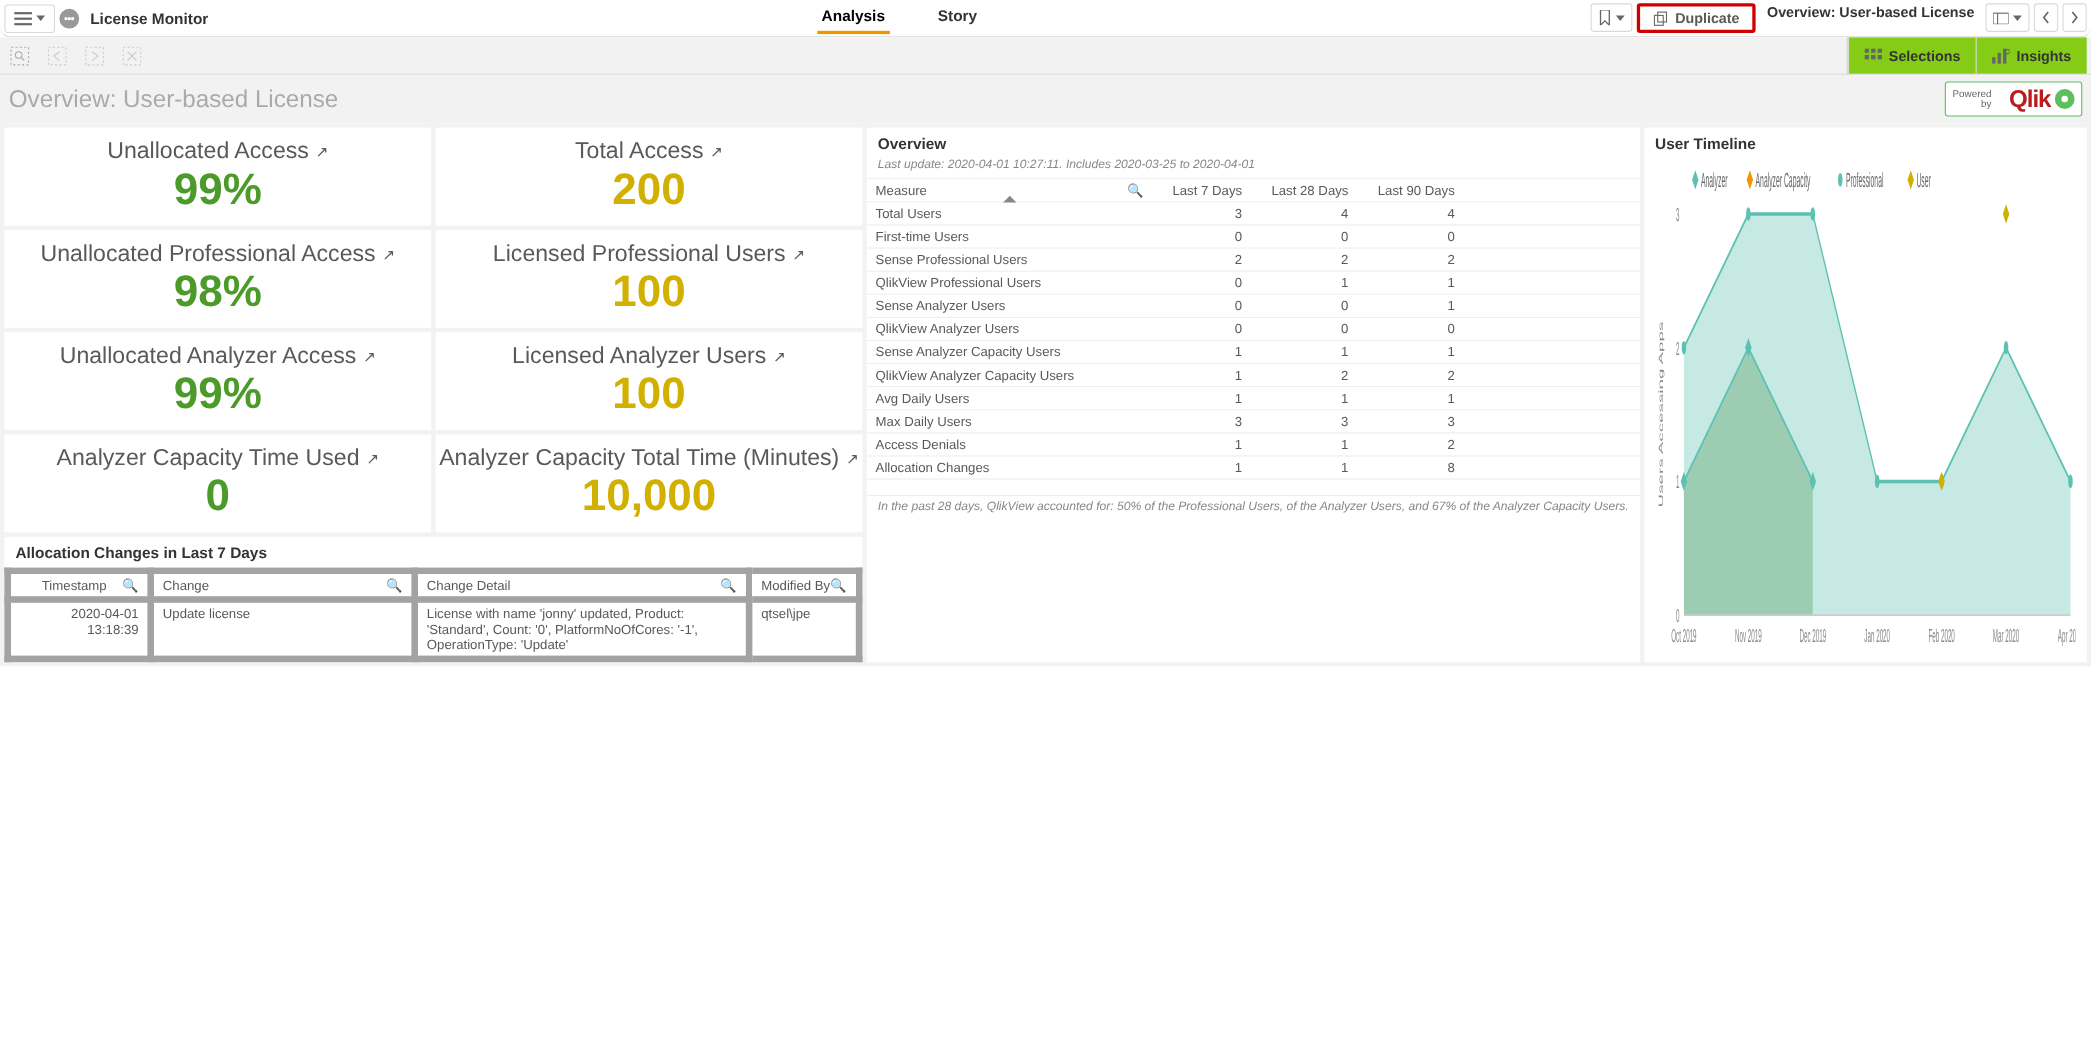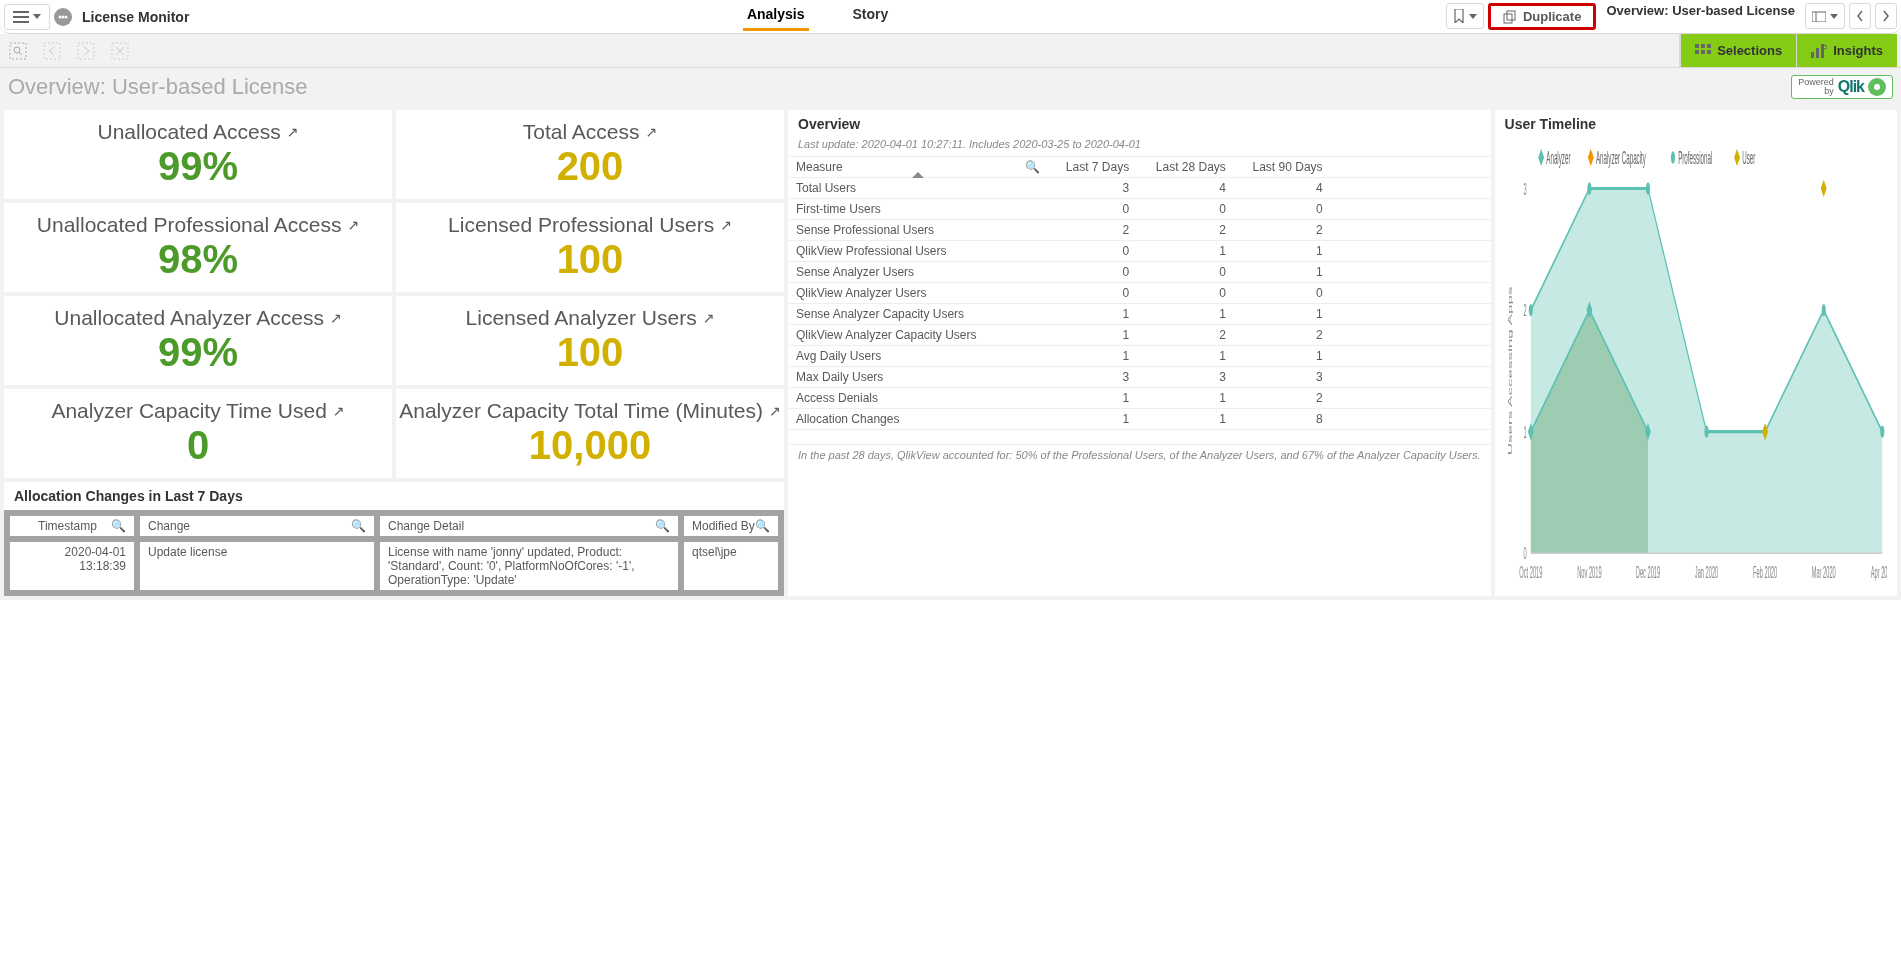--- a/index.html
+++ b/index.html
@@ -35,21 +35,21 @@
 
   
   .secondbar { display:flex; align-items:center; border-bottom:1px solid var(--border); height:34px; background:var(--bg-grey); padding:0 4px; gap:6px; }
   .secondbar .tool-icon { width:28px; height:28px; display:inline-flex; align-items:center; justify-content:center; cursor:pointer; color:#999; border-radius:3px; }
   .secondbar .right { margin-left:auto; display:flex; align-items:flex-end; background:#84cc16; border-left:1px solid var(--border); height:100%; }
   .secondbar .right .seg { display:inline-flex; align-items:center; gap:6px; padding:0 14px; font-weight:bold; font-size:13px; color:var(--text-dark); border-left:1px solid var(--border); height:100%; cursor:pointer; }
 
   
   .page-title-row { display:flex; align-items:center; background:var(--bg-grey); padding:6px 8px; color:#aaa; font-size:22px; font-weight:normal; }
   .qlik-badge { margin-left:auto; border:1px solid #5fbf5f; border-radius:3px; padding:2px 6px; display:flex; align-items:center; gap:4px; font-size:11px; color:#666; background:#fff;}
-  .qlik-badge b { color:#0f766e; font-size:16px; font-weight:bold; letter-spacing:-1px;}
+  .qlik-badge b { color:#b91c1c; font-size:22px; font-weight:bold; letter-spacing:-1px;margin-left:12px;}
   .qlik-q { width:18px; height:18px; background:#5fbf5f; border-radius:50%; position:relative; }
   .qlik-q::after { content:""; position:absolute; width:6px; height:6px; background:#fff; border-radius:50%; top:6px; left:6px; }
 
   
   .main { display:flex; gap:4px; padding:4px; background:var(--bg-grey); }
   .left-col { flex: 0 0 780px; display:flex; flex-direction:column; gap:4px; }
   .right-col { flex:1; display:flex; flex-direction:row; gap:4px; }
 
   
   .kpi-grid { display:grid; grid-template-columns: 1fr 1fr; gap:4px; }

